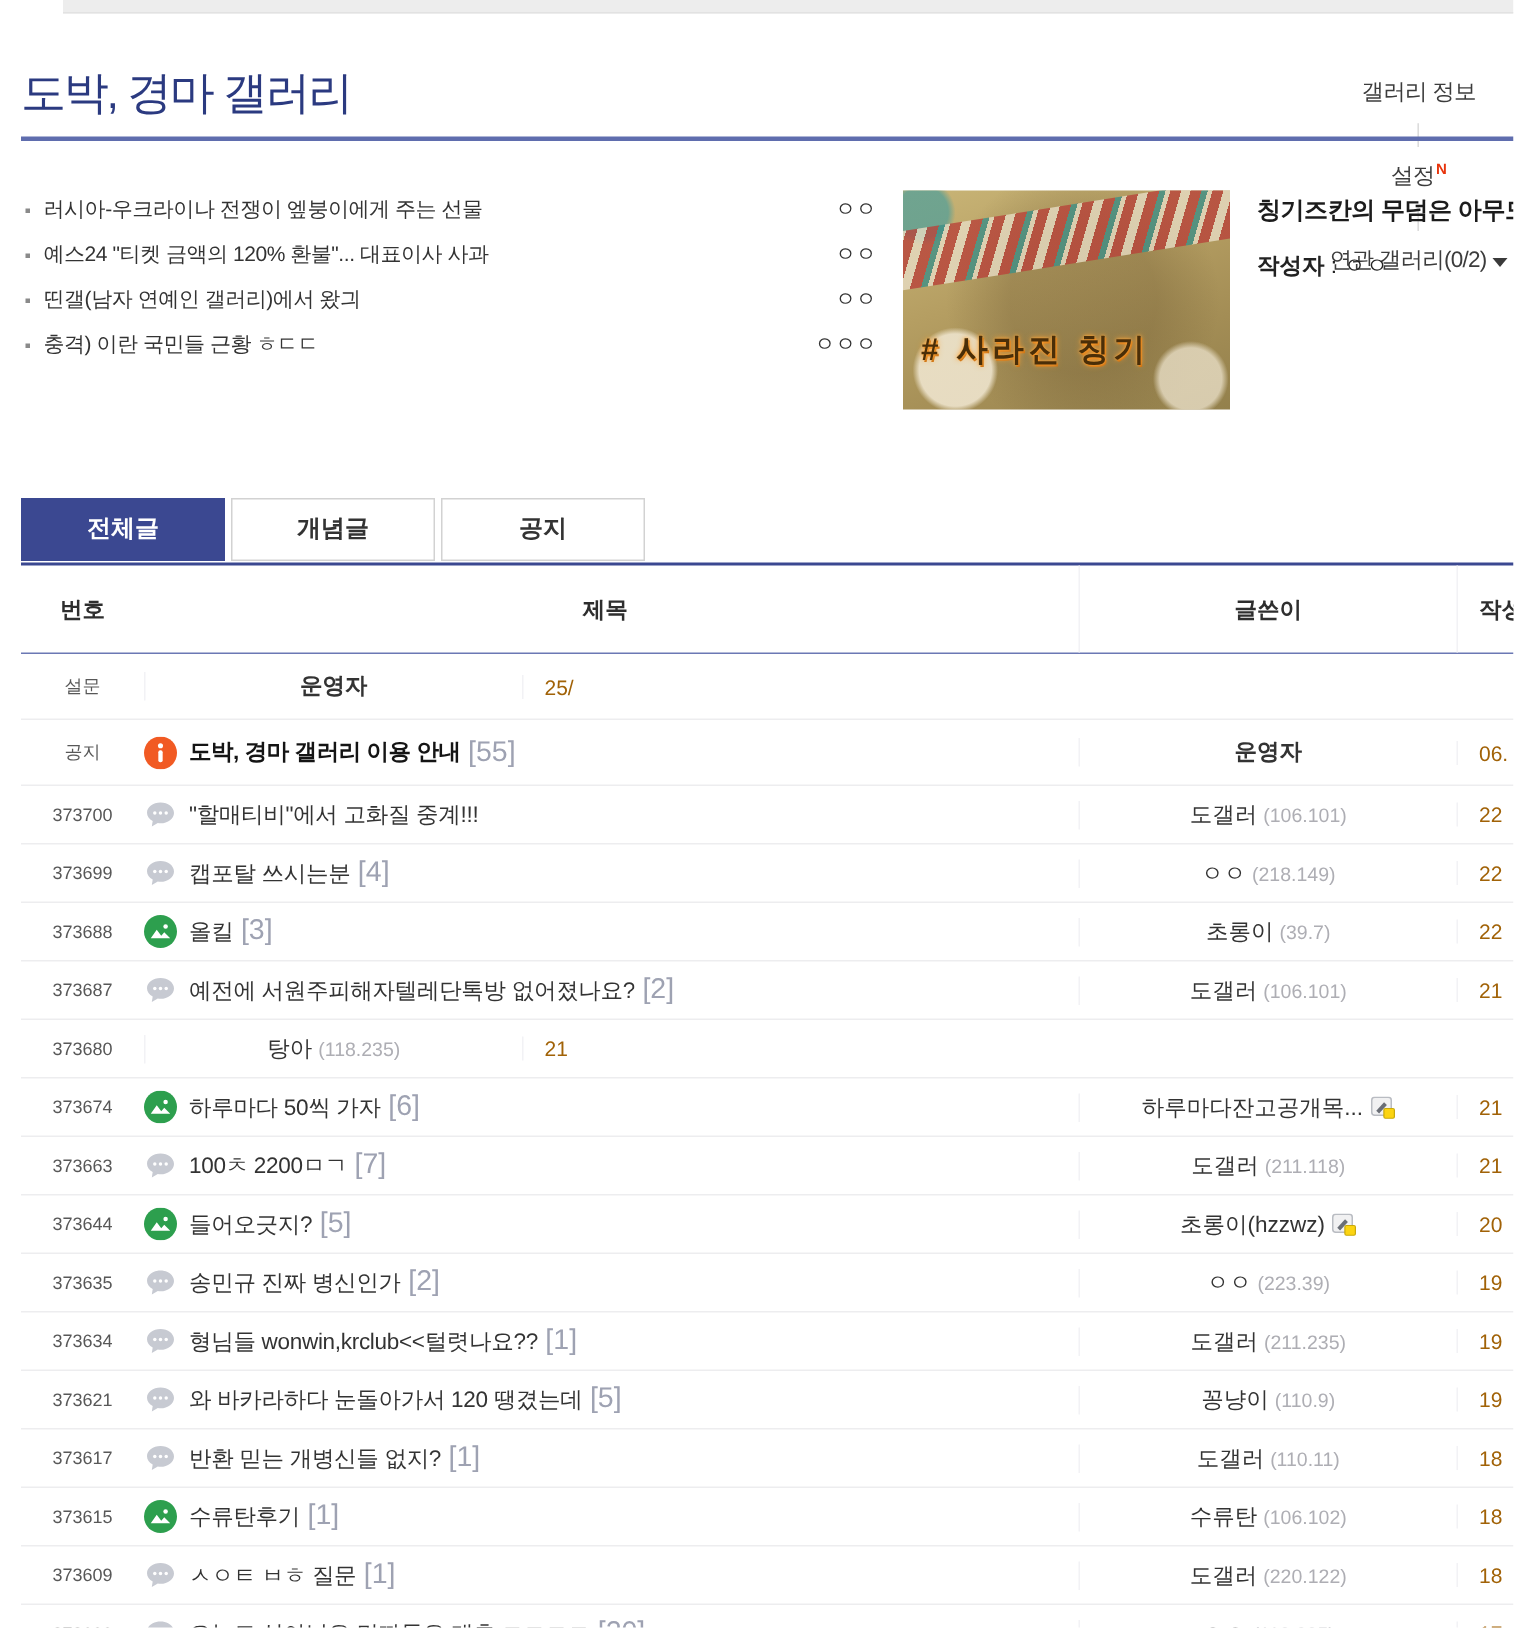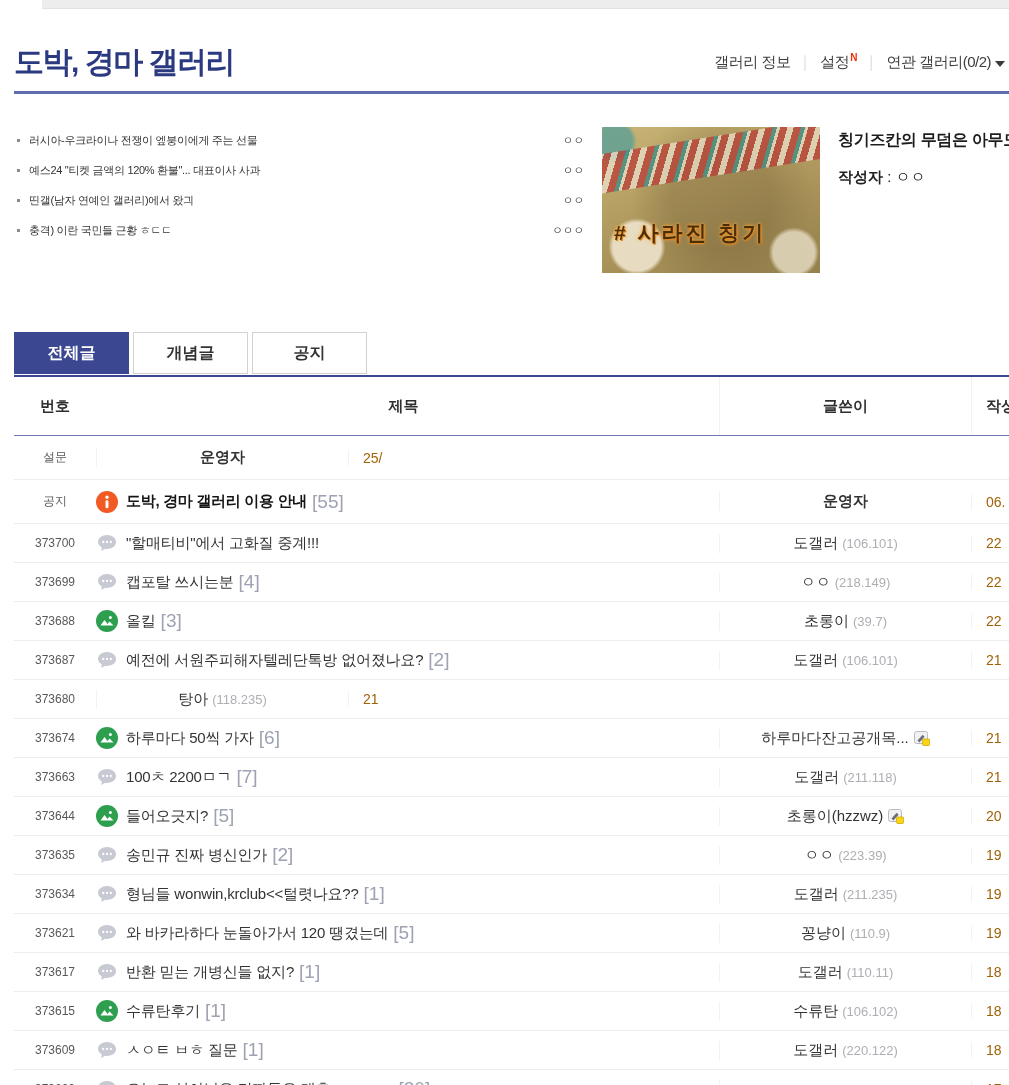--- a/index.html
+++ b/index.html
@@ -3,36 +3,36 @@
 <meta charset="utf-8">
 <style>
   * { margin:0; padding:0; box-sizing:border-box; }
   html,body { width:1009px; height:1085px; overflow:hidden; background:#fff;
               font-family:"Liberation Sans","DejaVu Sans",sans-serif; }
   body { position:relative; }
 
   .topbar { position:absolute; left:42px; right:0; top:0; height:9px;
             background:#ededed; border-bottom:1px solid #e2e2e2; }
 
-  .gall-title { position:absolute; left:14px; top:42px; font-size:30px; font-weight:bold;
+  .gall-title { position:absolute; left:14px; top:42px; font-size:30px; font-weight:normal;
                 color:#2b3a80; letter-spacing:-1.5px; }
 
   .header-links { position:absolute; right:4px; top:52px; display:flex; align-items:center;
-                  gap:11px; font-size:15px; color:#3c3c3c; letter-spacing:-0.5px; }
+                  gap:11px; font-size:15px; color:#3c3c3c; letter-spacing:-0.5px;flex-direction:column; }
   .header-links .lnk { cursor:pointer; white-space:nowrap; }
   .hl-sep { color:#d8d8d8; font-size:13px; }
   .nbadge { color:#e8340c; font-weight:bold; font-size:10px; vertical-align:super; margin-left:1px; }
   .dd-arrow { display:inline-block; width:0; height:0; border-left:5px solid transparent;
               border-right:5px solid transparent; border-top:6px solid #3a3a3a; margin-left:4px; }
 
   .rule1 { position:absolute; left:14px; right:0; top:91px; height:3px; background:#5f6dae; }
 
   
   .news-list { position:absolute; left:14px; top:125px; width:570px; }
-  .news-item { display:flex; align-items:center; height:30px; font-size:11px; color:#333;
+  .news-item { display:flex; align-items:center; height:30px; font-size:14px; color:#333;
                letter-spacing:-0.3px; }
   .bullet { flex:none; width:3px; height:3px; background:#8a8a8a; margin:0 9px 0 3px; }
   .news-title { flex:1; white-space:nowrap; overflow:hidden; cursor:pointer; }
   .news-writer { margin-left:12px; white-space:nowrap; }
 
   
   .thumb { position:absolute; left:602px; top:127px; width:218px; height:146px; overflow:hidden;
            cursor:pointer;
            background:
              radial-gradient(circle at 6% 10%, rgba(90,160,150,.8) 0 7%, transparent 9%),
@@ -48,21 +48,21 @@
            color:#4a2e08; letter-spacing:3px; white-space:nowrap;
            text-shadow:0 0 4px #ff9d2e, 0 0 2px #ffb347, 1px 1px 0 #c96f12; }
   .feat { position:absolute; left:838px; top:130px; right:0; overflow:hidden; }
   .feat-title { font-size:16px; font-weight:bold; color:#1c1c1c; white-space:nowrap;
                 letter-spacing:-0.3px; cursor:pointer; }
   .feat-author { margin-top:17px; font-size:15px; color:#222; white-space:nowrap; }
   .feat-author b { font-weight:bold; }
 
   
   .tabs { position:absolute; left:14px; top:332px; display:flex; gap:4px; }
-  .tab { width:115px; height:42px; line-height:40px; text-align:center; font-size:16px;
+  .tab { width:136px; height:42px; line-height:40px; text-align:center; font-size:16px;
          font-weight:bold; color:#333; background:#fff; border:1px solid #d2d2d2; cursor:pointer; }
   .tab.active { background:#3b4891; border-color:#3b4891; color:#fff; }
   .rule2 { position:absolute; left:14px; right:0; top:375px; height:2px; background:#3b4891; }
 
   
   .board { position:absolute; left:14px; top:377px; right:0; }
   .thead { display:flex; align-items:center; height:59px; font-size:15px; font-weight:bold;
            color:#2e2e2e; border-bottom:1px solid #6b78b4; }
   .c-no    { flex:none; width:82px; text-align:center; }
   .c-title { flex:1; display:flex; align-items:center; overflow:hidden; padding-right:8px; }

